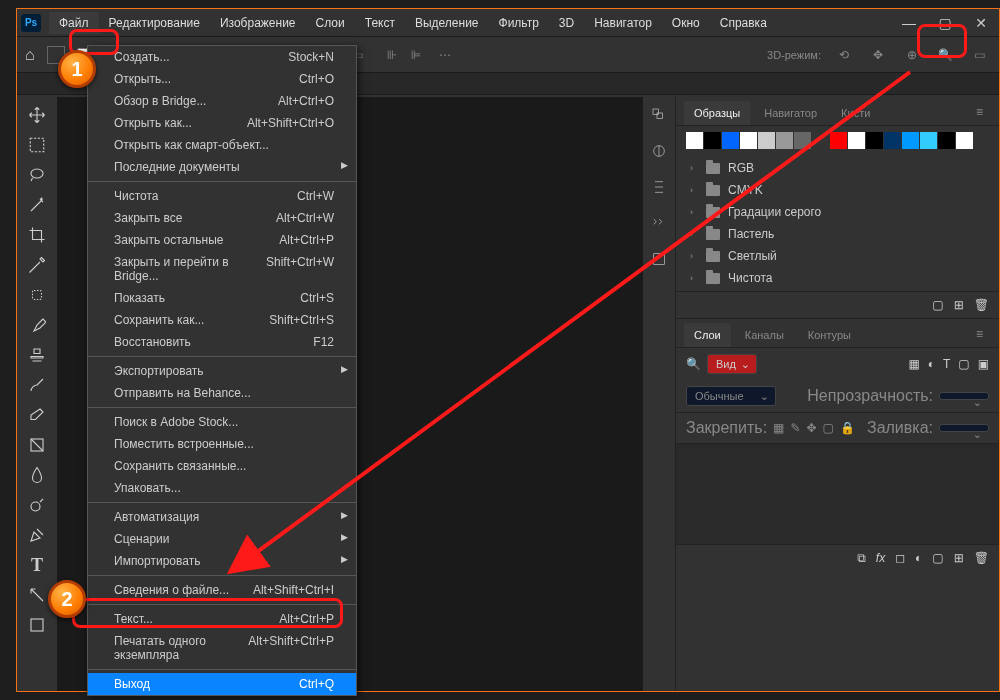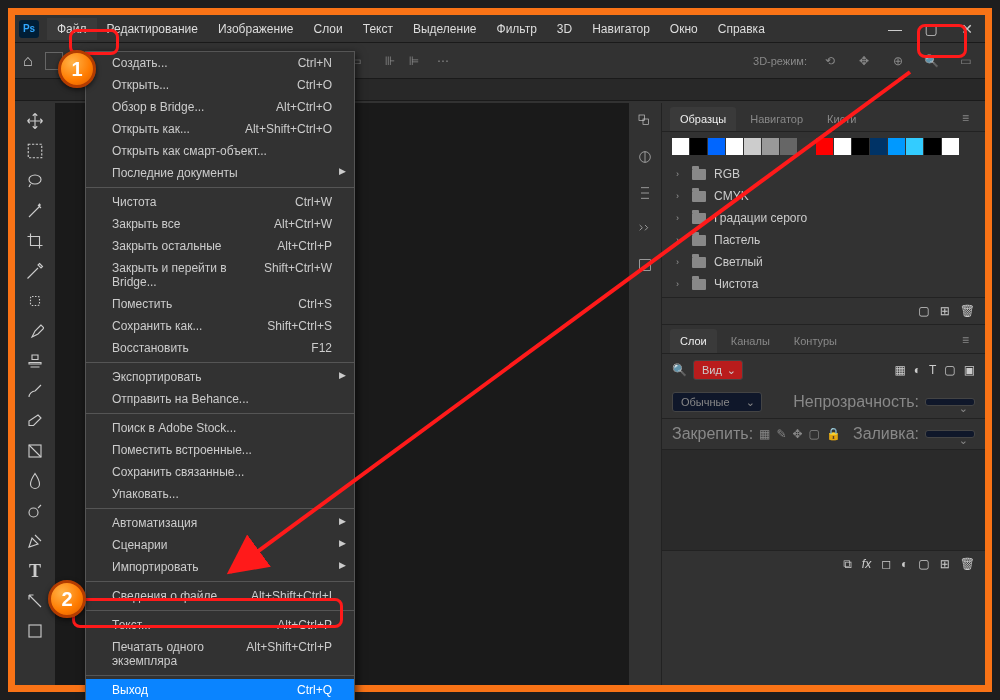--- a/index.html
+++ b/index.html
@@ -1,17 +1,17 @@
 <!DOCTYPE html>
 <html><head>
 <meta charset="utf-8">
 <style>
 *{box-sizing:border-box;margin:0;padding:0;font-family:"Segoe UI",Tahoma,sans-serif;font-size:12px;color:#ccc;user-select:none}
 body{background:#1e1e1e;width:1000px;height:700px;overflow:hidden;position:relative}
-.app{background:#323232;width:984px;height:684px;position:absolute;top:8px;left:8px;border:7px solid #f97316}
+.app{background:#323232;width:984px;height:684px;position:absolute;top:8px;left:16px;border:1px solid #f97316}
 .menubar{height:28px;background:#323232;display:flex;align-items:center;padding:0 4px;border-bottom:1px solid #1a1a1a}
 .ps-logo{width:20px;height:18px;background:#001e36;color:#31a8ff;font-weight:bold;font-size:10px;display:flex;align-items:center;justify-content:center;border-radius:3px;margin-right:8px}
 .menu-item{padding:4px 10px;color:#ddd;font-size:12px;cursor:pointer}
 .menu-item.active{background:#3a3a3a}
 .win-controls{margin-left:auto;display:flex;gap:8px}
 .win-btn{width:28px;height:20px;display:flex;align-items:center;justify-content:center;color:#ccc;font-size:14px}
 .optbar{height:36px;background:#323232;display:flex;align-items:center;padding:0 8px;gap:12px;border-bottom:1px solid #1a1a1a}
 .opt-icon{width:18px;height:18px;border:1px solid #666;display:inline-block}
 .opt-combo{display:flex;align-items:center;gap:4px;color:#bbb;font-size:11px}
 .opt-group{display:flex;gap:2px}
@@ -211,21 +211,21 @@
           <rect x="4" y="4" width="16" height="16"></rect>
         </svg>
       </div>
   </div>
 
   <div class="canvas"></div>
 
   <div class="dropdown" id="ddmenu">
       <div class="dd-item">
         <span>Создать...</span>
-        <span>Ctrl+N</span>
+        <span>Stock+N</span>
       </div>
       <div class="dd-item">
         <span>Открыть...</span>
         <span>Ctrl+O</span>
       </div>
       <div class="dd-item">
         <span>Обзор в Bridge...</span>
         <span>Alt+Ctrl+O</span>
       </div>
       <div class="dd-item">
@@ -251,21 +251,21 @@
       </div>
       <div class="dd-item">
         <span>Закрыть остальные</span>
         <span>Alt+Ctrl+P</span>
       </div>
       <div class="dd-item">
         <span>Закрыть и перейти в Bridge...</span>
         <span>Shift+Ctrl+W</span>
       </div>
       <div class="dd-item">
-        <span>Поместить</span>
+        <span>Показать</span>
         <span>Ctrl+S</span>
       </div>
       <div class="dd-item">
         <span>Сохранить как...</span>
         <span>Shift+Ctrl+S</span>
       </div>
       <div class="dd-item">
         <span>Восстановить</span>
         <span>F12</span>
       </div>

